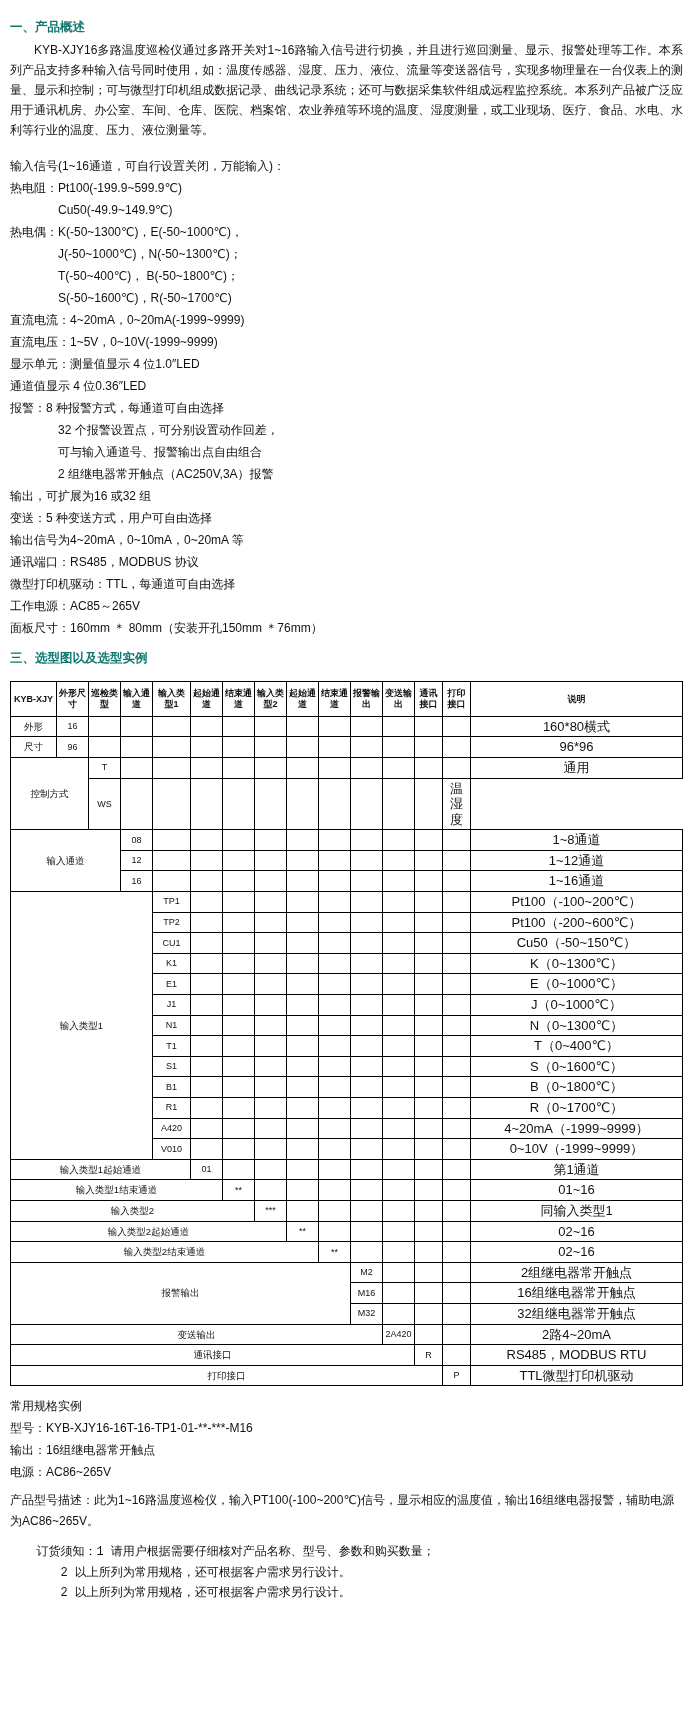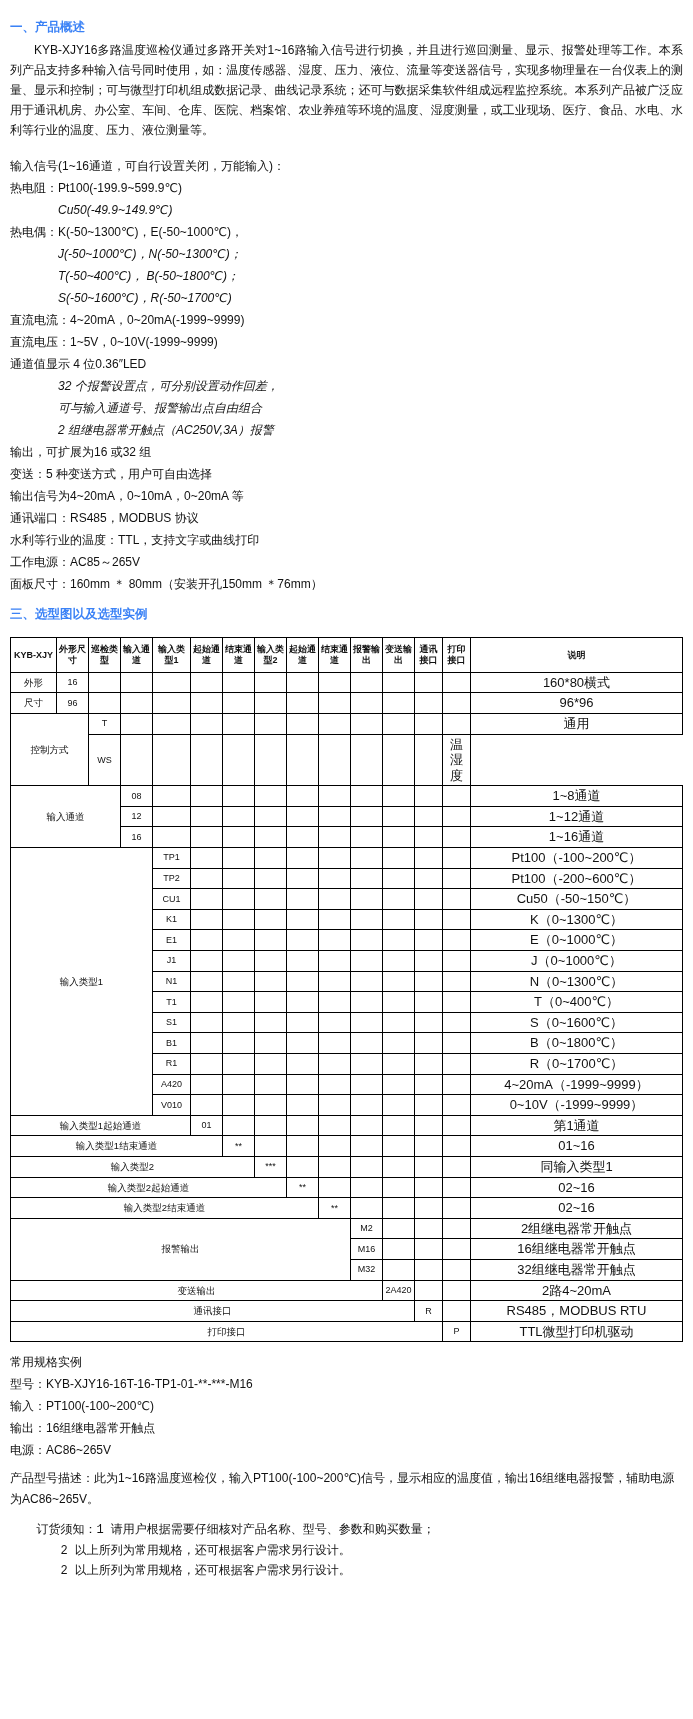--- a/index.html
+++ b/index.html
@@ -9,31 +9,31 @@
     font-family:"Liberation Sans","DejaVu Sans",sans-serif;
     color:#111;
     font-size:12px;
     line-height:1.55;
   }
   .page{width:693px;padding:8px 10px 14px 10px;box-sizing:border-box;}
   h2.sec{
     font-size:12.5px;
     font-weight:bold;
     margin:10px 0 4px 0;
-    color:#3b82f6;
+    color:#0f766e;
   }
   p.para{
     margin:0 0 16px 0;
     text-indent:2em;
     font-size:12px;
     line-height:1.65;
     text-align:justify;
   }
   .line{margin:0 0 1px 0;font-size:12px;line-height:1.75;}
-  .ind2{padding-left:4em;font-style:italic;}
+  .ind2{padding-left:4em;}
 
   table.sel{
     border-collapse:collapse;
     width:100%;
     margin:12px 0 10px 0;
     font-size:9px;
     table-layout:fixed;
   }
   table.sel td,table.sel th{
     border:1px solid #000;
@@ -70,29 +70,31 @@
   <div>
     <div class="line">输入信号(1~16通道，可自行设置关闭，万能输入)：</div>
     <div class="line">热电阻：Pt100(-199.9~599.9℃)</div>
     <div class="line ind2">Cu50(-49.9~149.9℃)</div>
     <div class="line">热电偶：K(-50~1300℃)，E(-50~1000℃)，</div>
     <div class="line ind2">J(-50~1000℃)，N(-50~1300℃)；</div>
     <div class="line ind2">T(-50~400℃)，  B(-50~1800℃)；</div>
     <div class="line ind2">S(-50~1600℃)，R(-50~1700℃)</div>
     <div class="line">直流电流：4~20mA，0~20mA(-1999~9999)</div>
     <div class="line">直流电压：1~5V，0~10V(-1999~9999)</div>
+    <div class="line">显示单元：测量值显示 4 位1.0″LED</div>
     <div class="line">通道值显示 4 位0.36″LED</div>
+    <div class="line">报警：8 种报警方式，每通道可自由选择</div>
     <div class="line ind2">32 个报警设置点，可分别设置动作回差，</div>
     <div class="line ind2">可与输入通道号、报警输出点自由组合</div>
     <div class="line ind2">2 组继电器常开触点（AC250V,3A）报警</div>
     <div class="line">输出，可扩展为16 或32 组</div>
     <div class="line">变送：5 种变送方式，用户可自由选择</div>
     <div class="line">输出信号为4~20mA，0~10mA，0~20mA 等</div>
     <div class="line">通讯端口：RS485，MODBUS 协议</div>
-    <div class="line">水利等行业的温度：TTL，支持文字或曲线打印</div>
+    <div class="line">微型打印机驱动：TTL，每通道可自由选择</div>
     <div class="line">工作电源：AC85～265V</div>
     <div class="line">面板尺寸：160mm ＊ 80mm（安装开孔150mm ＊76mm）</div>
   </div>
 
   <h2 class="sec">三、选型图以及选型实例</h2>
 
   <table class="sel">
     <colgroup>
       <col style="width:46px">
         <col style="width:32px">
@@ -516,21 +518,20 @@
         <td class="lbl" colspan="13">打印接口</td>
         <td>P</td>
         <td class="desc">TTL微型打印机驱动</td>
       </tr>
     </tbody>
   </table>
 
   <div class="foot">
     <div class="line">常用规格实例</div>
     <div class="line">型号：KYB-XJY16-16T-16-TP1-01-**-***-M16</div>
-    <div class="line">输入：PT100(-100~200℃)</div>
     <div class="line">输出：16组继电器常开触点</div>
     <div class="line">电源：AC86~265V</div>
     <div class="spacer"></div>
     <div class="line">产品型号描述：此为1~16路温度巡检仪，输入PT100(-100~200℃)信号，显示相应的温度值，输出16组继电器报警，辅助电源为AC86~265V。</div>
   </div>
 
   <div class="note">
     <div class="nline" style="padding-left:2.2em"><span>订货须知：</span><span>1  请用户根据需要仔细核对产品名称、型号、参数和购买数量；</span></div>
     <div class="nline nsub">2  以上所列为常用规格，还可根据客户需求另行设计。</div>
     <div class="nline nsub">2  以上所列为常用规格，还可根据客户需求另行设计。</div>

